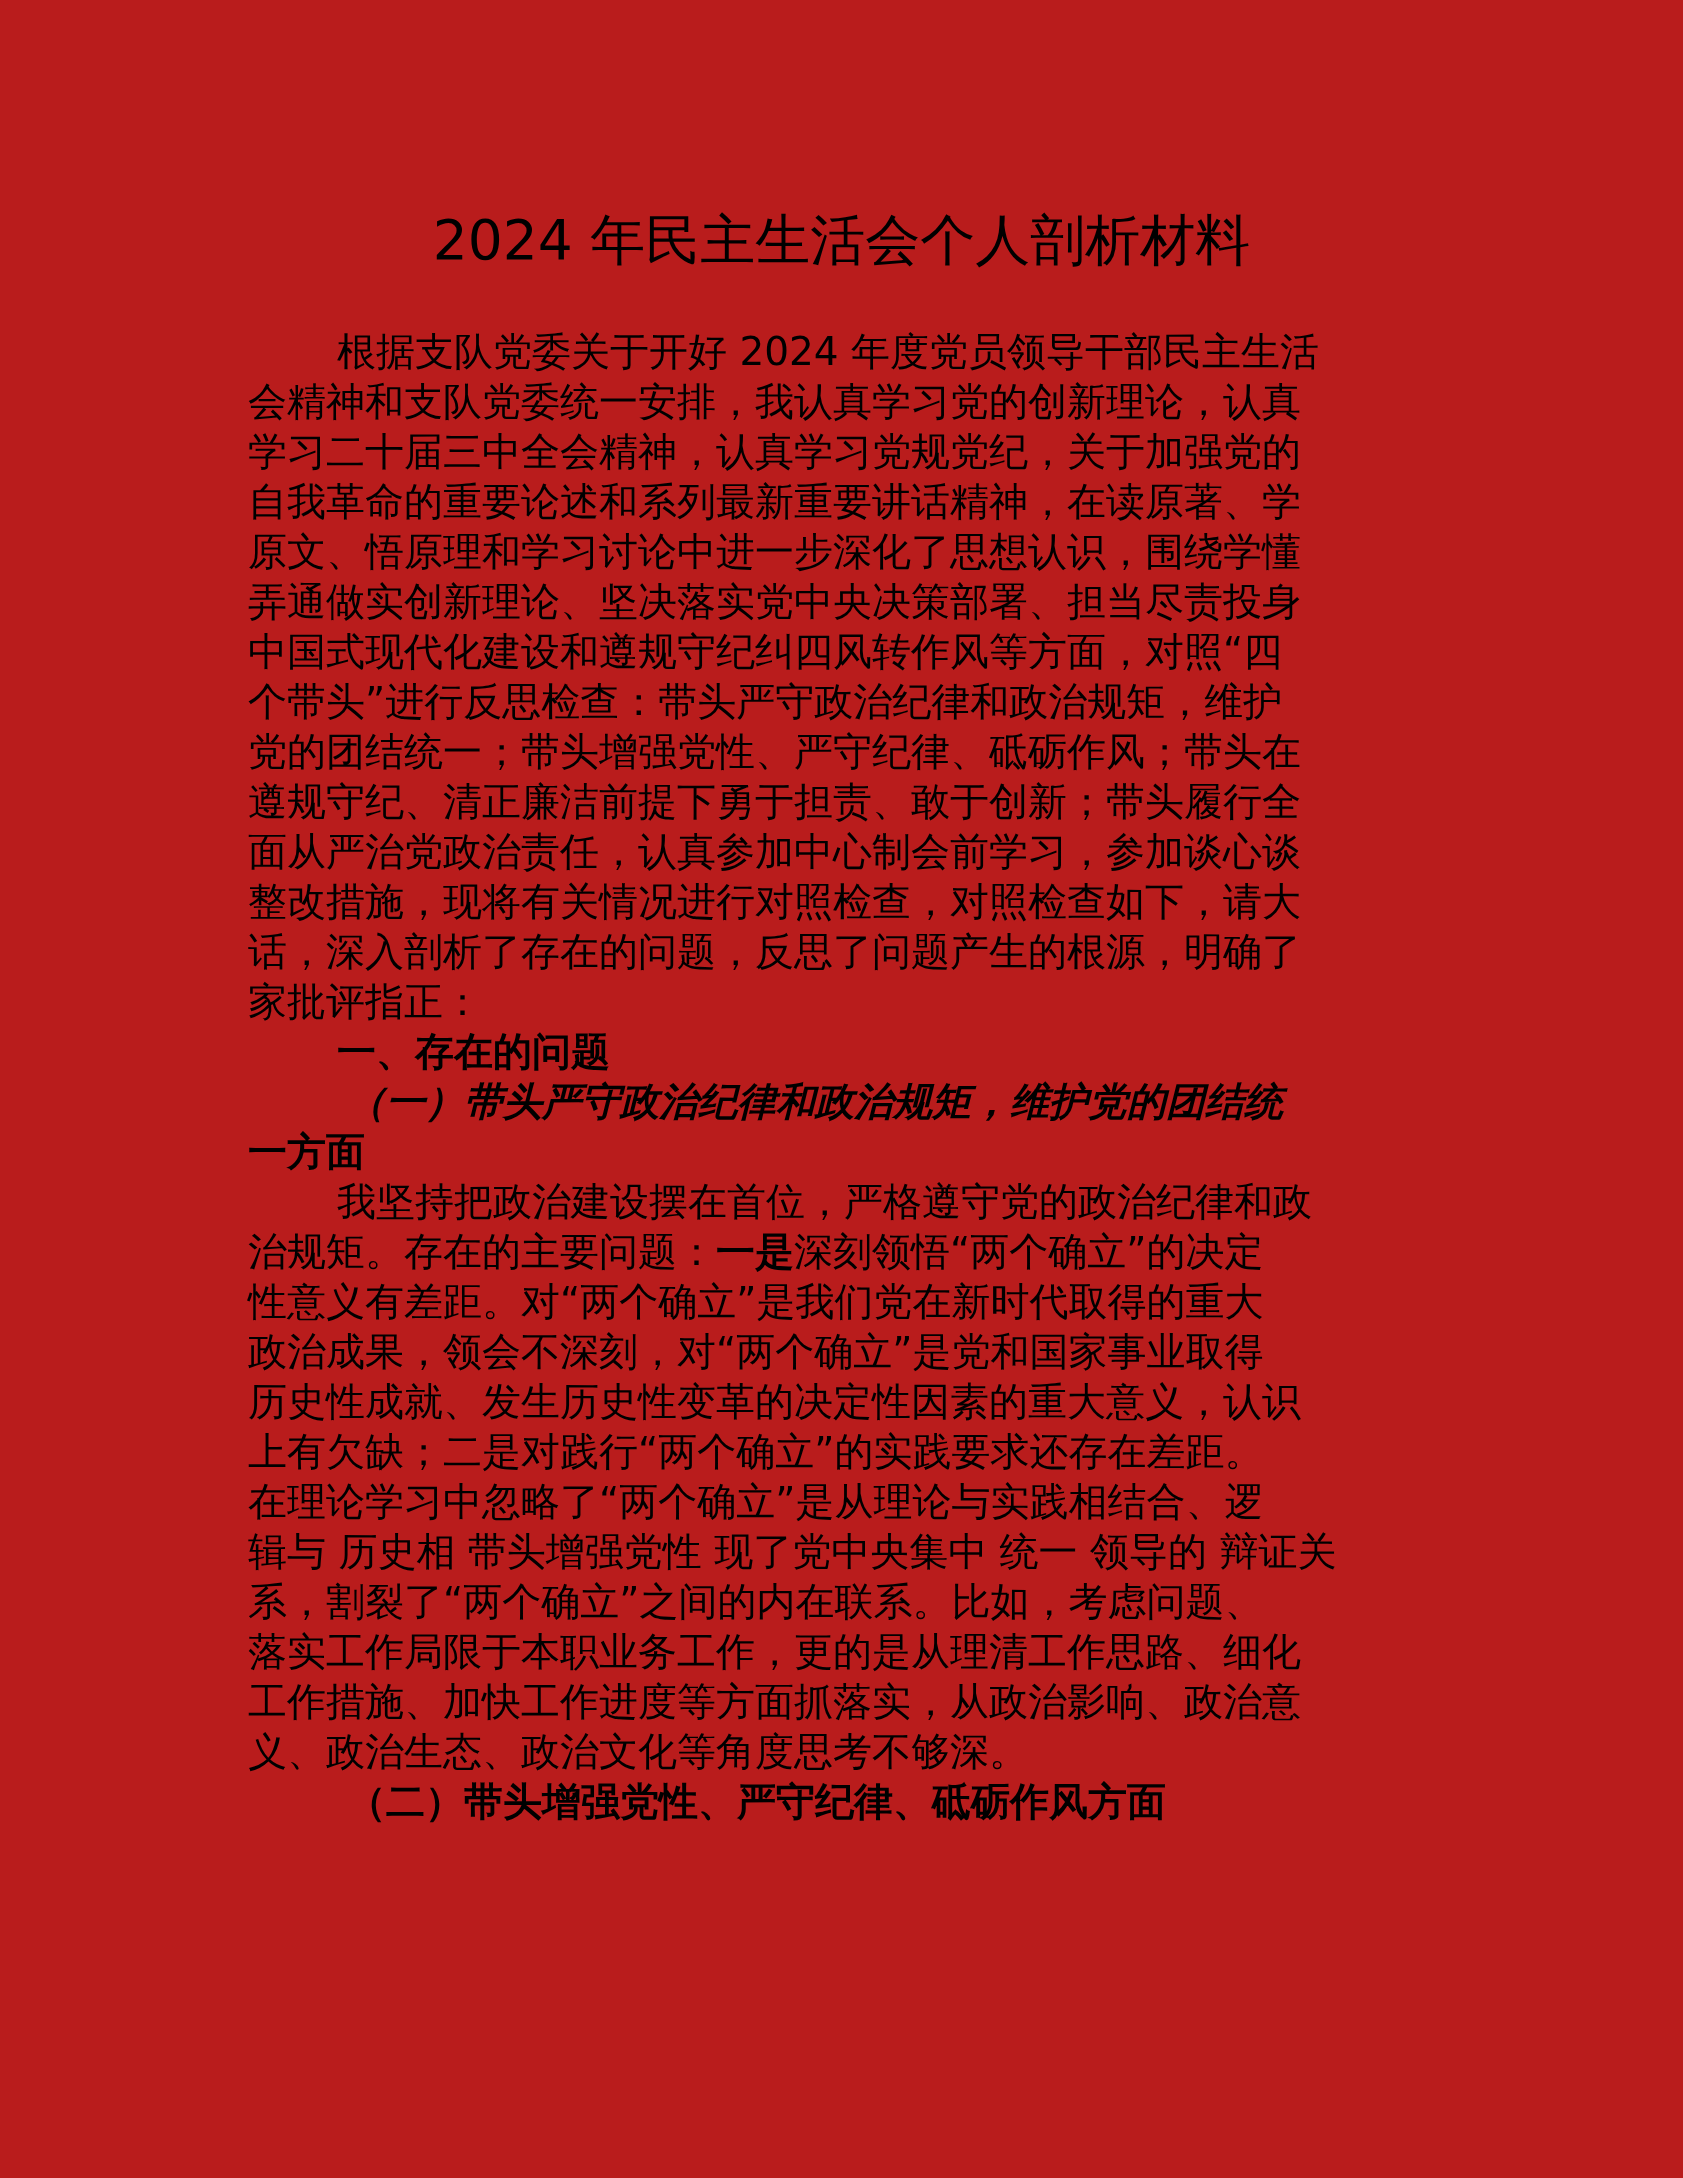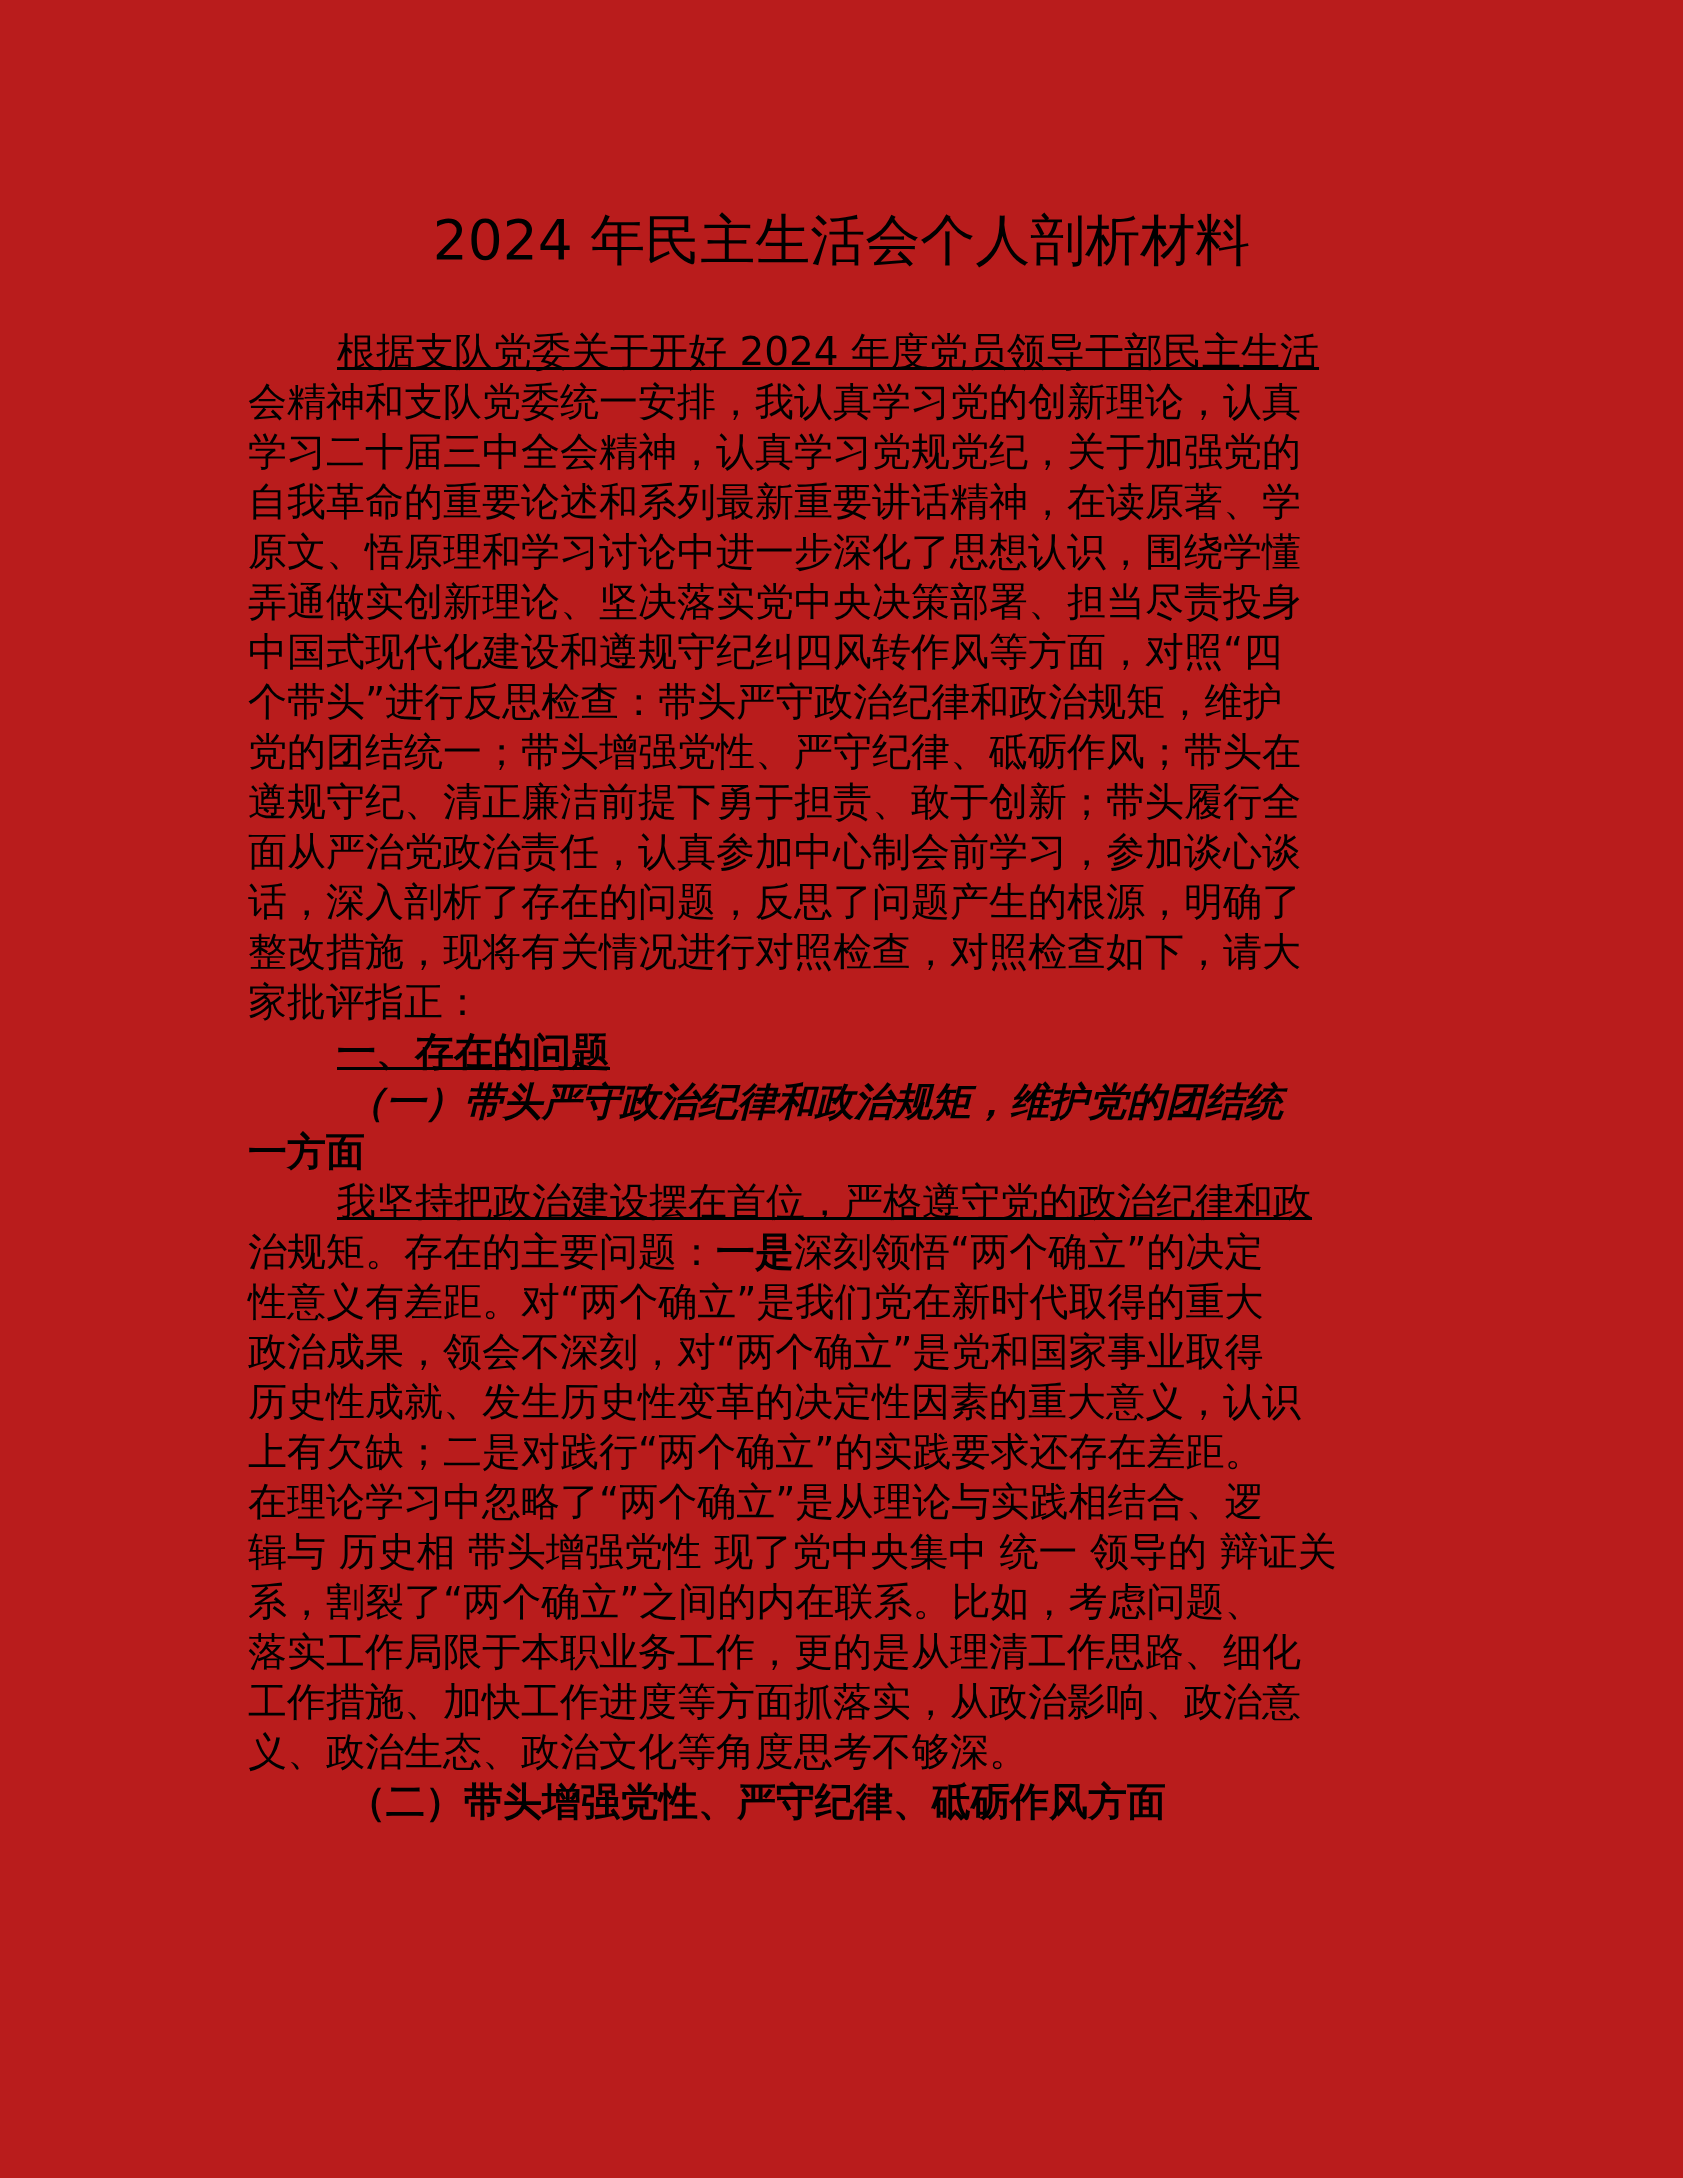--- a/index.html
+++ b/index.html
@@ -42,21 +42,21 @@
     width: 1188px;
   }
   .line {
     display: block;
     height: 50px;
     line-height: 50px;
     font-size: 39px;
     white-space: nowrap;
     overflow: visible;
   }
-  .indent { padding-left: 89px; text-decoration: underline; }
+  .indent { padding-left: 89px; }
   .indent-sub { padding-left: 109px; font-style: italic; }
   .bold { font-weight: bold; }
 </style>
 </head>
 <body>
 
 <div class="page">
   <div class="title">2024 年民主生活会个人剖析材料</div>
 
   <div class="body">
@@ -66,22 +66,22 @@
       <span class="line">会精神和支队党委统一安排，我认真学习党的创新理论，认真</span>
       <span class="line">学习二十届三中全会精神，认真学习党规党纪，关于加强党的</span>
       <span class="line">自我革命的重要论述和系列最新重要讲话精神，在读原著、学</span>
       <span class="line">原文、悟原理和学习讨论中进一步深化了思想认识，围绕学懂</span>
       <span class="line">弄通做实创新理论、坚决落实党中央决策部署、担当尽责投身</span>
       <span class="line">中国式现代化建设和遵规守纪纠四风转作风等方面，对照“四</span>
       <span class="line">个带头”进行反思检查：带头严守政治纪律和政治规矩，维护</span>
       <span class="line">党的团结统一；带头增强党性、严守纪律、砥砺作风；带头在</span>
       <span class="line">遵规守纪、清正廉洁前提下勇于担责、敢于创新；带头履行全</span>
       <span class="line">面从严治党政治责任，认真参加中心制会前学习，参加谈心谈</span>
+      <span class="line">整改措施，现将有关情况进行对照检查，对照检查如下，请大</span>
       <span class="line">话，深入剖析了存在的问题，反思了问题产生的根源，明确了</span>
-      <span class="line">整改措施，现将有关情况进行对照检查，对照检查如下，请大</span>
       <span class="line">家批评指正：</span>
     </div>
 
     <span class="line indent bold">一、存在的问题</span>
 
     <div>
       <span class="line indent-sub bold" style="padding-left:99px;">（一）带头严守政治纪律和政治规矩，维护党的团结统</span>
       <span class="line bold">一方面</span>
     </div>
 

